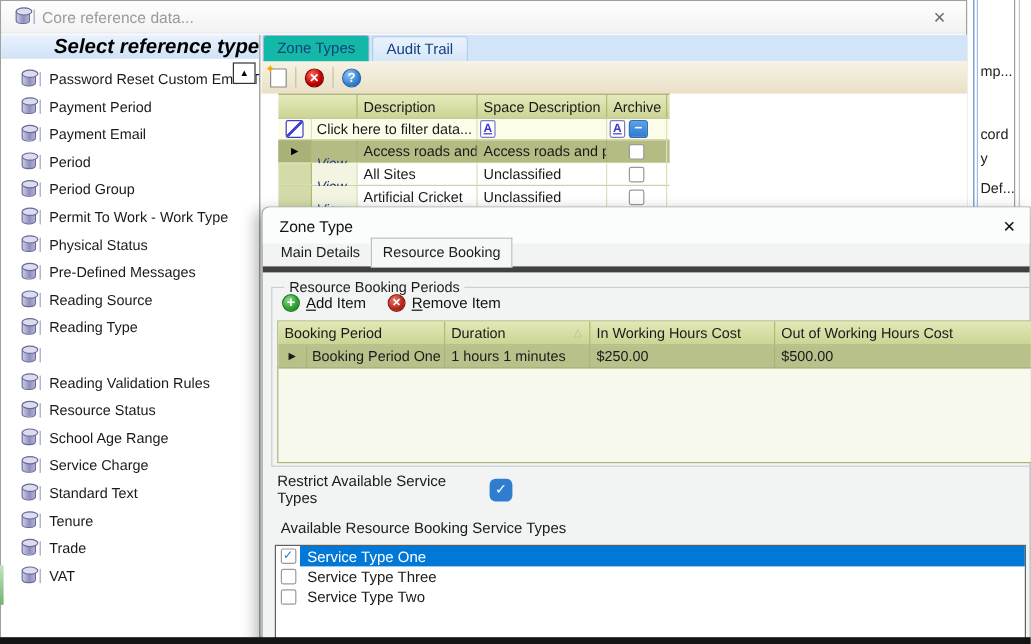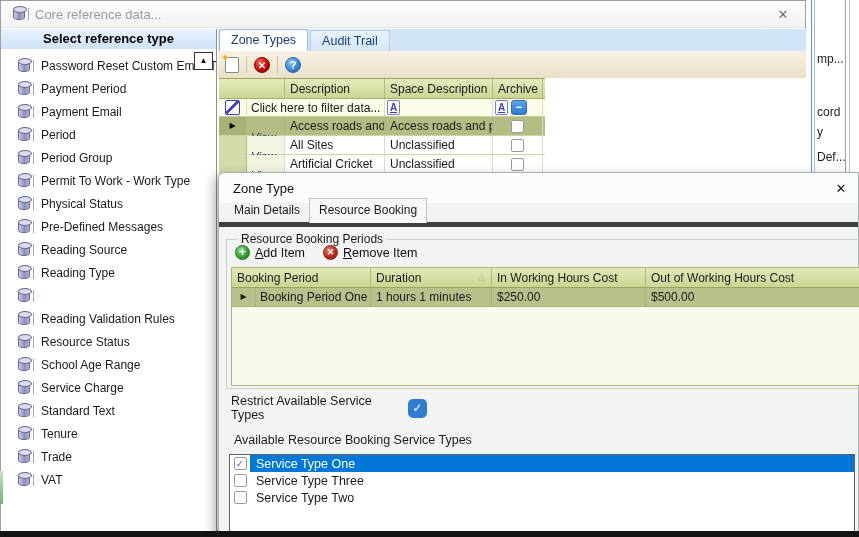--- a/index.html
+++ b/index.html
@@ -30,46 +30,46 @@
         border:1px solid #6a6a96; border-radius:5px/3px; }
   .db::before { content:""; position:absolute; left:-1px; top:-2px; width:12px; height:5px;
                 background:#dcdcf0; border:1px solid #6a6a96; border-radius:50%; }
   .db::after { content:""; position:absolute; right:-5px; top:0; width:1px; height:12px; background:#a2a2c8; }
   .title-db { position:absolute; left:12px; top:6px; }
 
   
   .sidebar { position:absolute; left:0; top:28px; width:216px; height:502px; background:#fff;
              border-right:1px solid #8f8f8f; }
   .sb-header { height:20px; background:linear-gradient(#eaf2fd,#cfe2f6); font-weight:bold;
-               text-align:center; line-height:20px; font-size:13px; color:#000; }
+               text-align:right; line-height:20px; font-size:17px; color:#000;font-style:italic; }
   .sb-list { position:relative; padding-top:5px; }
   .sb-item { height:23px; display:flex; align-items:center; padding-left:17px; gap:11px;
              white-space:nowrap; overflow:hidden; cursor:default; }
   .scroll-up { position:absolute; top:3px; right:3px; width:19px; height:18px; background:#fff;
                border:1px solid #333; text-align:center; line-height:16px; font-size:8px; color:#000; }
 
   
   .panel { position:absolute; left:217px; top:28px; width:588px; height:502px; background:#fff; }
   .tabstrip { height:22px; background:#d2e4f8; display:flex; align-items:flex-end; padding-left:1px; }
   .tab { padding:3px 11px 4px; font-size:12.5px; color:#16407c; border:1px solid #9cb8dd; border-bottom:none;
          border-radius:3px 3px 0 0; cursor:default; }
-  .tab.active { background:#ffffff; }
+  .tab.active { background:#14b8a6; }
   .tab.inactive { background:linear-gradient(#e9f2fd,#d5e6f8); border-color:#b6cdeb; margin-left:2px; padding-bottom:3px; }
 
   .toolbar { height:27px; background:linear-gradient(#f7f2e4,#e9e0c6); display:flex; align-items:center; padding-left:7px; }
   .tb-sep { width:1px; height:17px; background:#c8bfa4; margin:0 7px; }
   .icon-newdoc { width:14px; height:16px; background:#fff; border:1px solid #8a8a8a; border-radius:1px; position:relative; }
   .icon-newdoc .sparkle { position:absolute; left:-5px; top:-6px; color:#f5a800; font-size:10px; }
   .icon-circle { width:16px; height:16px; border-radius:50%; color:#fff; font-size:10px; font-weight:bold;
                  text-align:center; line-height:15px; }
   .icon-delete { background:radial-gradient(circle at 35% 30%, #ff6a5a, #c40000 60%, #8d0000); border:1px solid #7d0000; }
   .icon-help { background:radial-gradient(circle at 35% 30%, #8fc4f4, #2f7cd0 65%, #1b5fa8); border:1px solid #2a62a8; font-size:11px; }
 
   
-  .zgrid { position:absolute; left:1px; top:49px; width:326px; }
+  .zgrid { position:absolute; left:14px; top:49px; width:326px; }
   .zrow { display:flex; }
   .zh { background:linear-gradient(#e6eabc,#ccd494); border-top:1px solid #9aa45f; border-bottom:1px solid #a8b06b; height:21px; }
   .zh .zc { border-right:1px solid #b2b977; padding:3px 0 0 5px; overflow:hidden; white-space:nowrap; }
   .c0 { width:66px; } .c1 { width:100px; } .c2 { width:108px; } .c3 { width:50px; }
   .zfilter { background:#fdfce9; height:18px; border-bottom:1px solid #c9cf9b; align-items:center; }
   .zfilter .fc { display:flex; align-items:center; height:100%; border-right:1px solid #e2e0bc; }
   .f0 { width:28px; justify-content:center; } .f1 { width:138px; padding-left:4px; }
   .f2 { width:108px; padding-left:2px; } .f3 { width:50px; padding-left:2px; gap:3px; }
   .icon-filter { width:15px; height:15px; border:1px solid #3b3bd0; border-radius:2px;
                  background:linear-gradient(135deg,#fff 42%,#4343d6 42%,#4343d6 56%,#fff 56%); }

